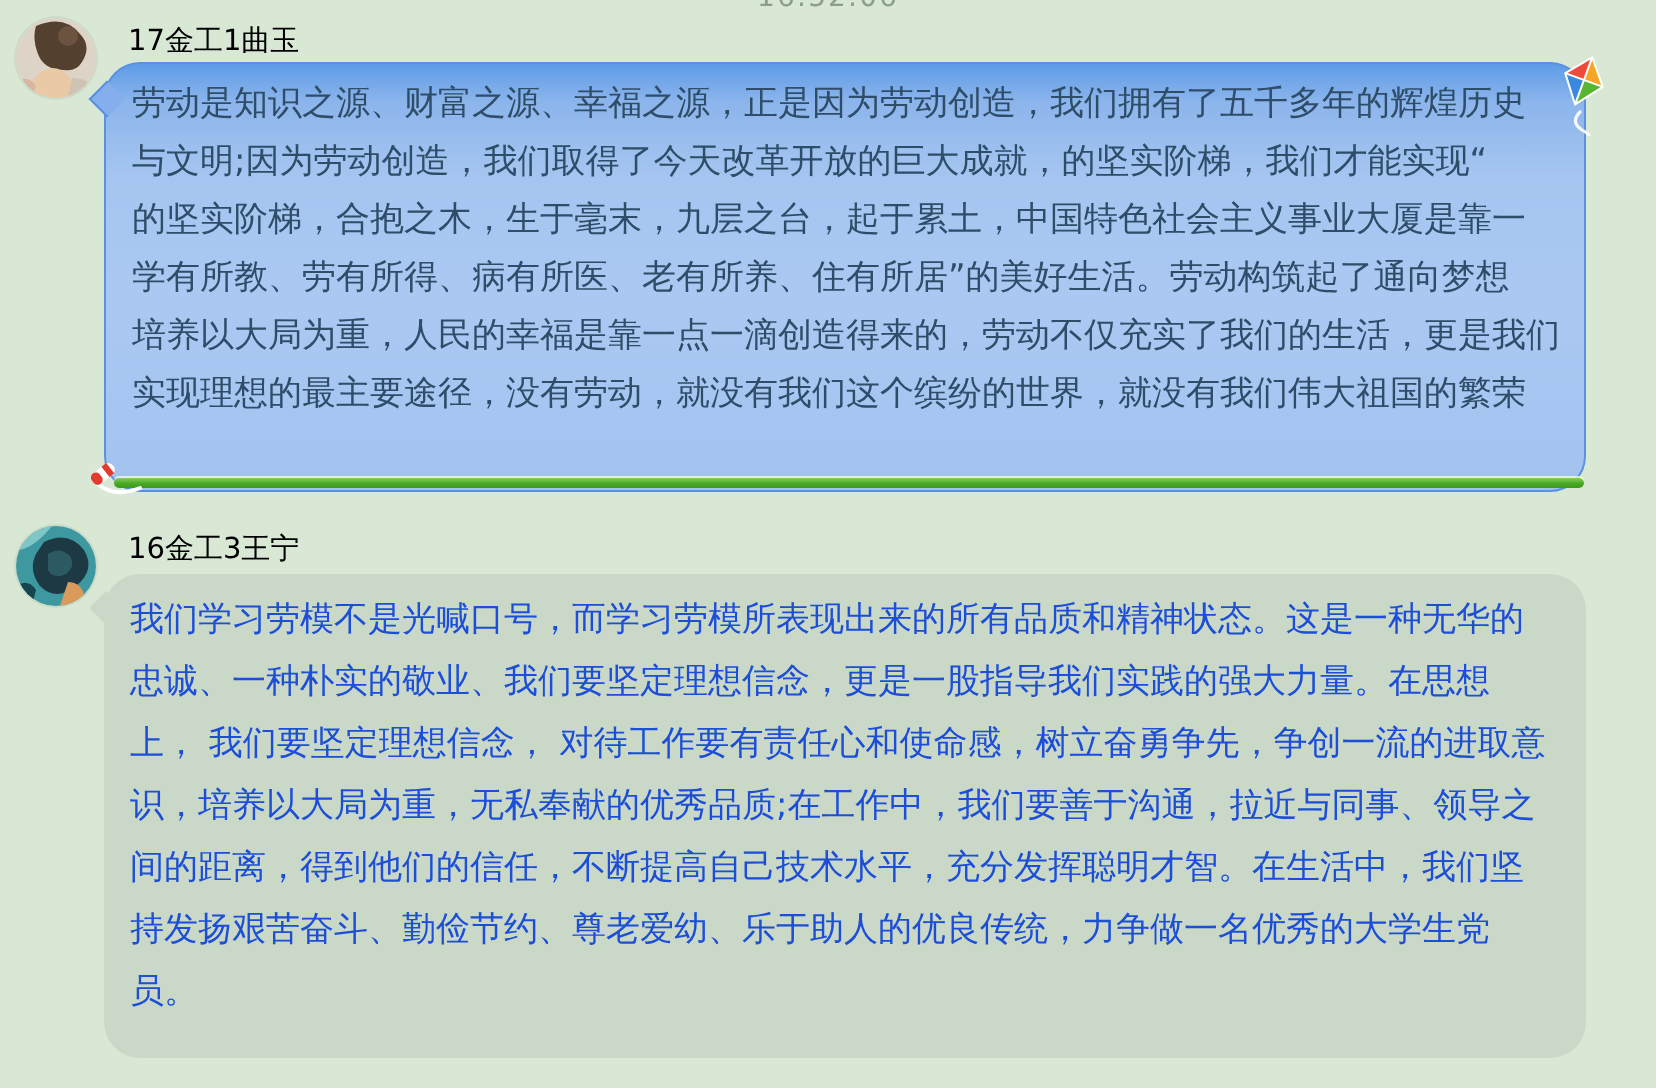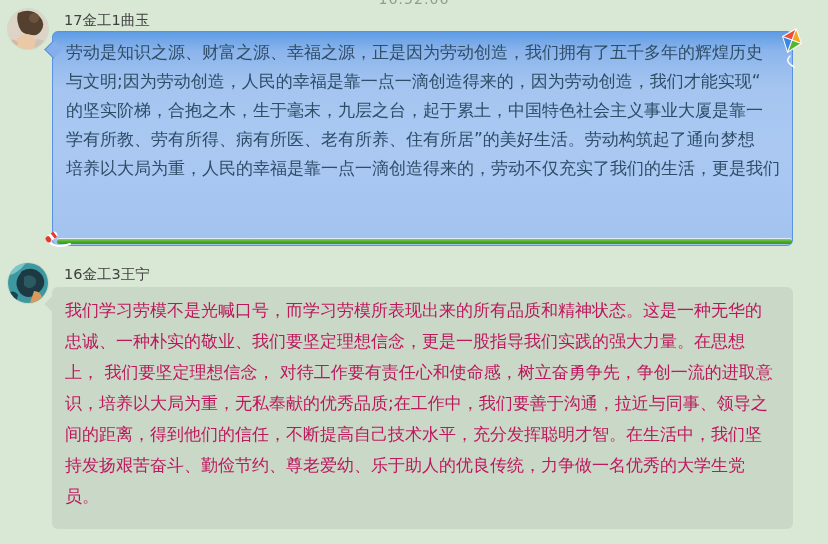--- a/index.html
+++ b/index.html
@@ -19,39 +19,39 @@
   .avatar {
     position:absolute; width:40px; height:40px; border-radius:50%;
     overflow:hidden; box-shadow:0 0 0 1px rgba(0,0,0,0.06);
   }
   .avatar svg { display:block; }
   .av1 { left:8px; top:9px; }
   .av2 { left:8px; top:263px; }
 
   .username {
     position:absolute; left:64px;
-    font-size:14.5px; color:#404040;
+    font-size:14.5px; color:#000000;
   }
   .un1 { top:11px; }
   .un2 { top:265px; }
 
   .bubble {
     position:absolute; left:52px; width:741px;
-    border-radius:6px; box-sizing:border-box;
+    border-radius:18px; box-sizing:border-box;
   }
   .bubble-selected {
     top:31px; height:215px;
     background:linear-gradient(180deg,#5e9ce6 0%, #8cb5ec 9%, #a5c5f0 26%, #aac8f2 55%, #a3c3ef 100%);
     border:1px solid #5892e0;
     color:#2e4d68;
   }
   .bubble-normal {
     top:287px; height:242px;
     background:#c9d8c7;
-    color:#be185d;
+    color:#1d4ed8;
   }
   .bubble-text { position:relative; z-index:2; font-size:17px; }
   .bubble-selected .bubble-text { padding:6px 13px 0 13px; }
   .bubble-selected .msg-line { line-height:29px; height:29px; white-space:nowrap; }
   .bubble-normal .bubble-text { padding:8px 13px 0 13px; }
   .bubble-normal .msg-line { line-height:31px; height:31px; white-space:nowrap; }
 
   .tail {
     position:absolute; width:12px; height:12px; transform:rotate(45deg); z-index:1;
   }
@@ -83,24 +83,25 @@
       <path d="M0 32 Q6 28 10 34 L8 40 L0 40 Z" fill="#d8b7a0"></path>
       <path d="M28 30 Q36 30 40 36 L40 40 L26 40 Z" fill="#cfc4b4"></path>
     </svg>
   </div>
   <div class="username un1">17金工1曲玉</div>
 
   <div class="bubble bubble-selected">
     <div class="tail tail-selected"></div>
     <div class="bubble-text">
         <div class="msg-line">劳动是知识之源、财富之源、幸福之源，正是因为劳动创造，我们拥有了五千多年的辉煌历史</div>
-        <div class="msg-line">与文明;因为劳动创造，人民的幸福是靠一点一滴创造得来的，因为劳动创造，我们才能实现“</div>
+        <div class="msg-line">与文明;因为劳动创造，我们取得了今天改革开放的巨大成就，的坚实阶梯，我们才能实现“</div>
         <div class="msg-line">的坚实阶梯，合抱之木，生于毫末，九层之台，起于累土，中国特色社会主义事业大厦是靠一</div>
         <div class="msg-line">学有所教、劳有所得、病有所医、老有所养、住有所居”的美好生活。劳动构筑起了通向梦想</div>
         <div class="msg-line">培养以大局为重，人民的幸福是靠一点一滴创造得来的，劳动不仅充实了我们的生活，更是我们</div>
+        <div class="msg-line">实现理想的最主要途径，没有劳动，就没有我们这个缤纷的世界，就没有我们伟大祖国的繁荣</div>
       </div>
     <div class="grass"></div>
 
     <div class="kite">
       <svg width="36" height="42" viewBox="0 0 36 42">
         <g transform="rotate(20 18 14)">
           <polygon points="18,2 18,14 8,14" fill="#ef4b3a"></polygon>
           <polygon points="18,2 18,14 28,14" fill="#f6a623"></polygon>
           <polygon points="8,14 18,14 18,27" fill="#3b88e0"></polygon>
           <polygon points="28,14 18,14 18,27" fill="#58b531"></polygon>

